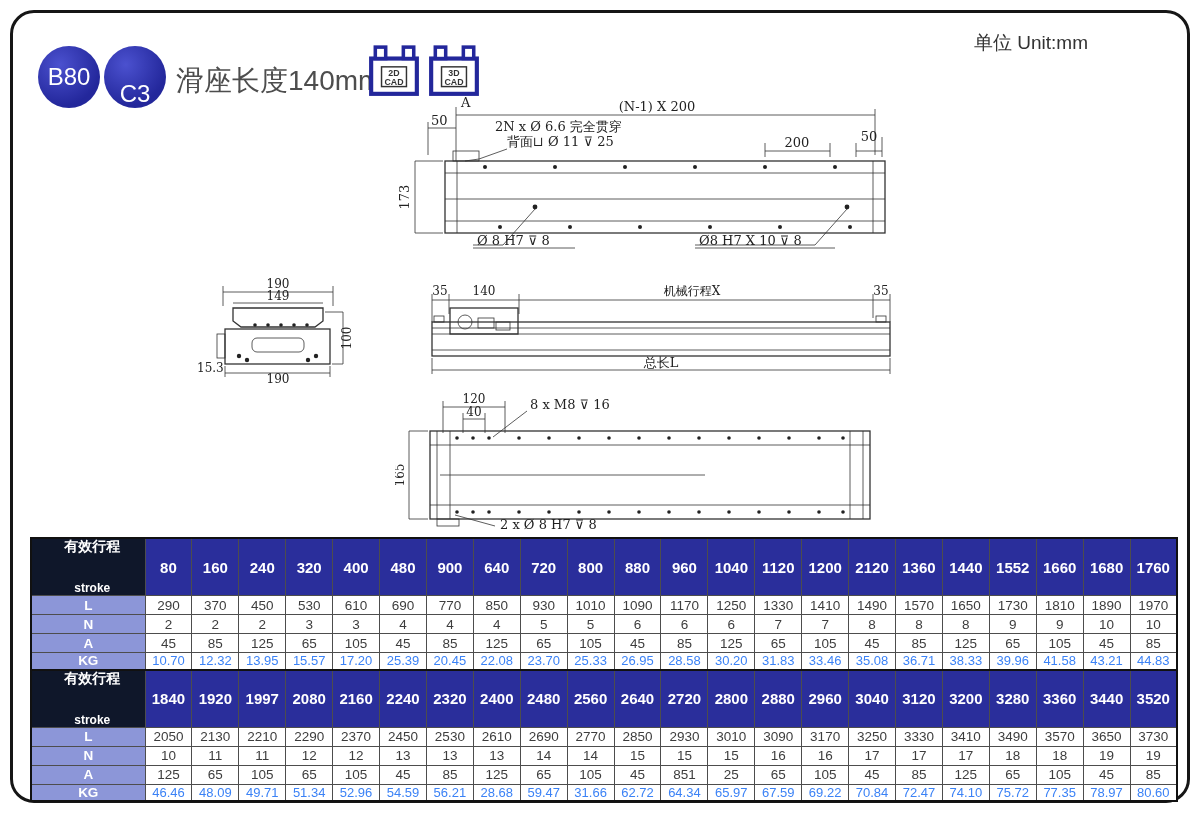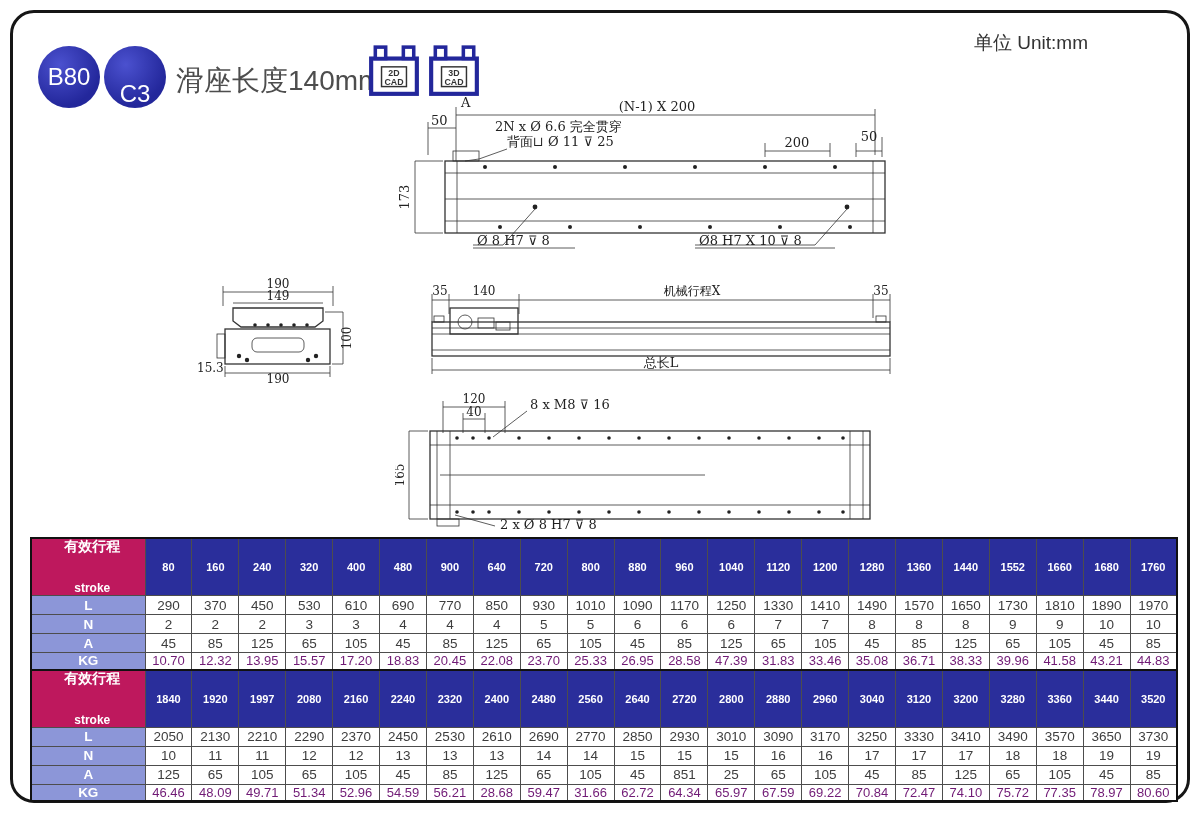--- a/index.html
+++ b/index.html
@@ -30,29 +30,29 @@
   .dwg .dot { fill:#222; stroke:none; }
 
   
   table.spec { position:absolute; left:30px; top:537px; width:1148px;
                border-collapse:collapse; table-layout:fixed;
                font-size:13.5px; border:2px solid #111; }
   .spec td, .spec th { border:1px solid #4d4d4d; text-align:center; padding:0;
                        overflow:hidden; white-space:nowrap; }
   .spec col.c-label { width:114px; }
   .spec tr.head { height:32px; }
-  .spec tr.head td { background:#2a2e9b; color:#fff; font-weight:600; font-size:11px; }
+  .spec tr.head td { background:#2a2e9b; color:#fff; font-weight:600; font-size:15px; }
   .spec th.lab { background:#8c96d8; color:#fff; font-weight:600; }
-  .spec th.head-lab { background:#be185d; color:#fff;padding-left:8px; }
+  .spec th.head-lab { background:#0f172a; color:#fff;padding-left:8px; }
   .spec th.head-lab .cn { font-size:14px; font-weight:700; line-height:15px; }
   .spec th.head-lab .en { font-size:12px; font-weight:600; line-height:13px;margin-top:28px; }
   .spec tr.r  { height:19px; }
   .spec tr.r td { color:#3d3d3d; background:#fff; }
   .spec tr.kg { height:17px; }
-  .spec tr.kg td { color:#701a75; background:#fff; font-size:13px; }
+  .spec tr.kg td { color:#3b82f6; background:#fff; font-size:13px; }
   .spec tr.blocksep td, .spec tr.blocksep th { border-top:2px solid #111; }
 
   .note { position:absolute; left:46px; top:764px; color:#e04040;
           font-size:15.5px; font-weight:600; }
 </style>
 </head>
 <body>
 
 <div class="page">
   <div class="frame"></div>
@@ -281,21 +281,21 @@
           <td>480</td>
           <td>900</td>
           <td>640</td>
           <td>720</td>
           <td>800</td>
           <td>880</td>
           <td>960</td>
           <td>1040</td>
           <td>1120</td>
           <td>1200</td>
-          <td>1280</td>
+          <td>2120</td>
           <td>1360</td>
           <td>1440</td>
           <td>1552</td>
           <td>1660</td>
           <td>1680</td>
           <td>1760</td>
         </tr>
       <tr class="r">
         <th class="lab">L</th>
       <td>290</td>
@@ -371,28 +371,28 @@
           <td>45</td>
           <td>85</td>
         </tr>
       <tr class="kg">
         <th class="lab">KG</th>
       <td>10.70</td>
           <td>12.32</td>
           <td>13.95</td>
           <td>15.57</td>
           <td>17.20</td>
-          <td>18.83</td>
+          <td>25.39</td>
           <td>20.45</td>
           <td>22.08</td>
           <td>23.70</td>
           <td>25.33</td>
           <td>26.95</td>
           <td>28.58</td>
-          <td>47.39</td>
+          <td>30.20</td>
           <td>31.83</td>
           <td>33.46</td>
           <td>35.08</td>
           <td>36.71</td>
           <td>38.33</td>
           <td>39.96</td>
           <td>41.58</td>
           <td>43.21</td>
           <td>44.83</td>
         </tr>

